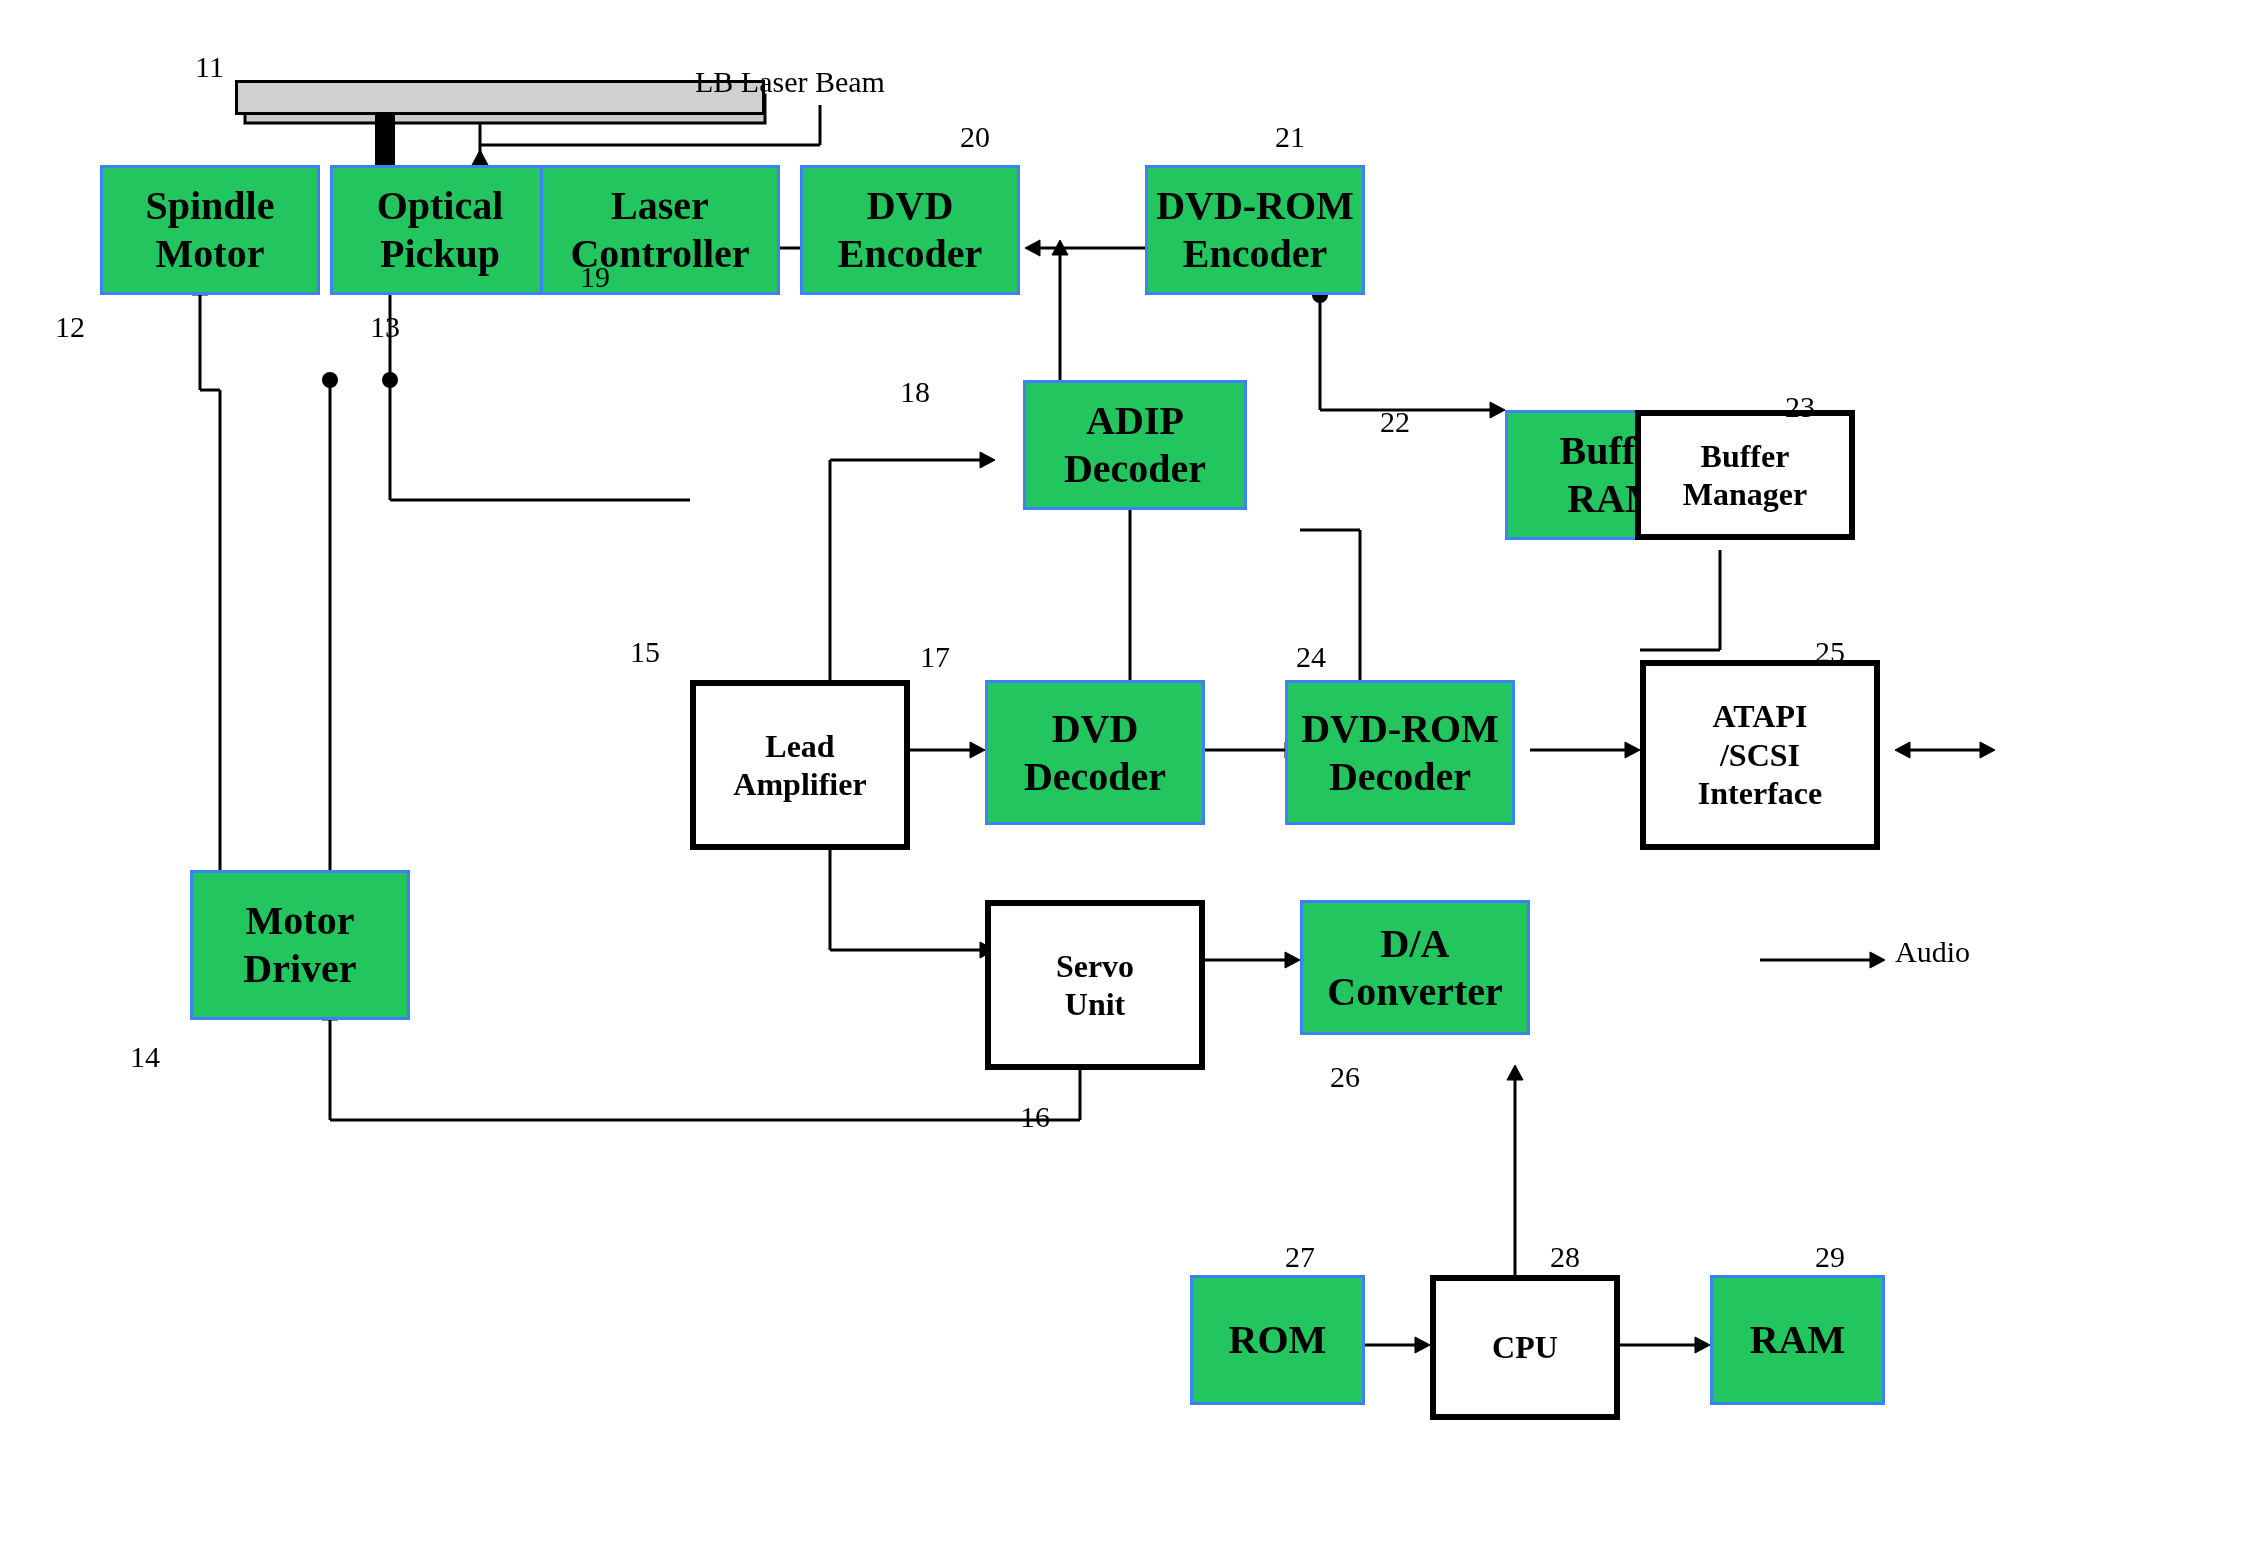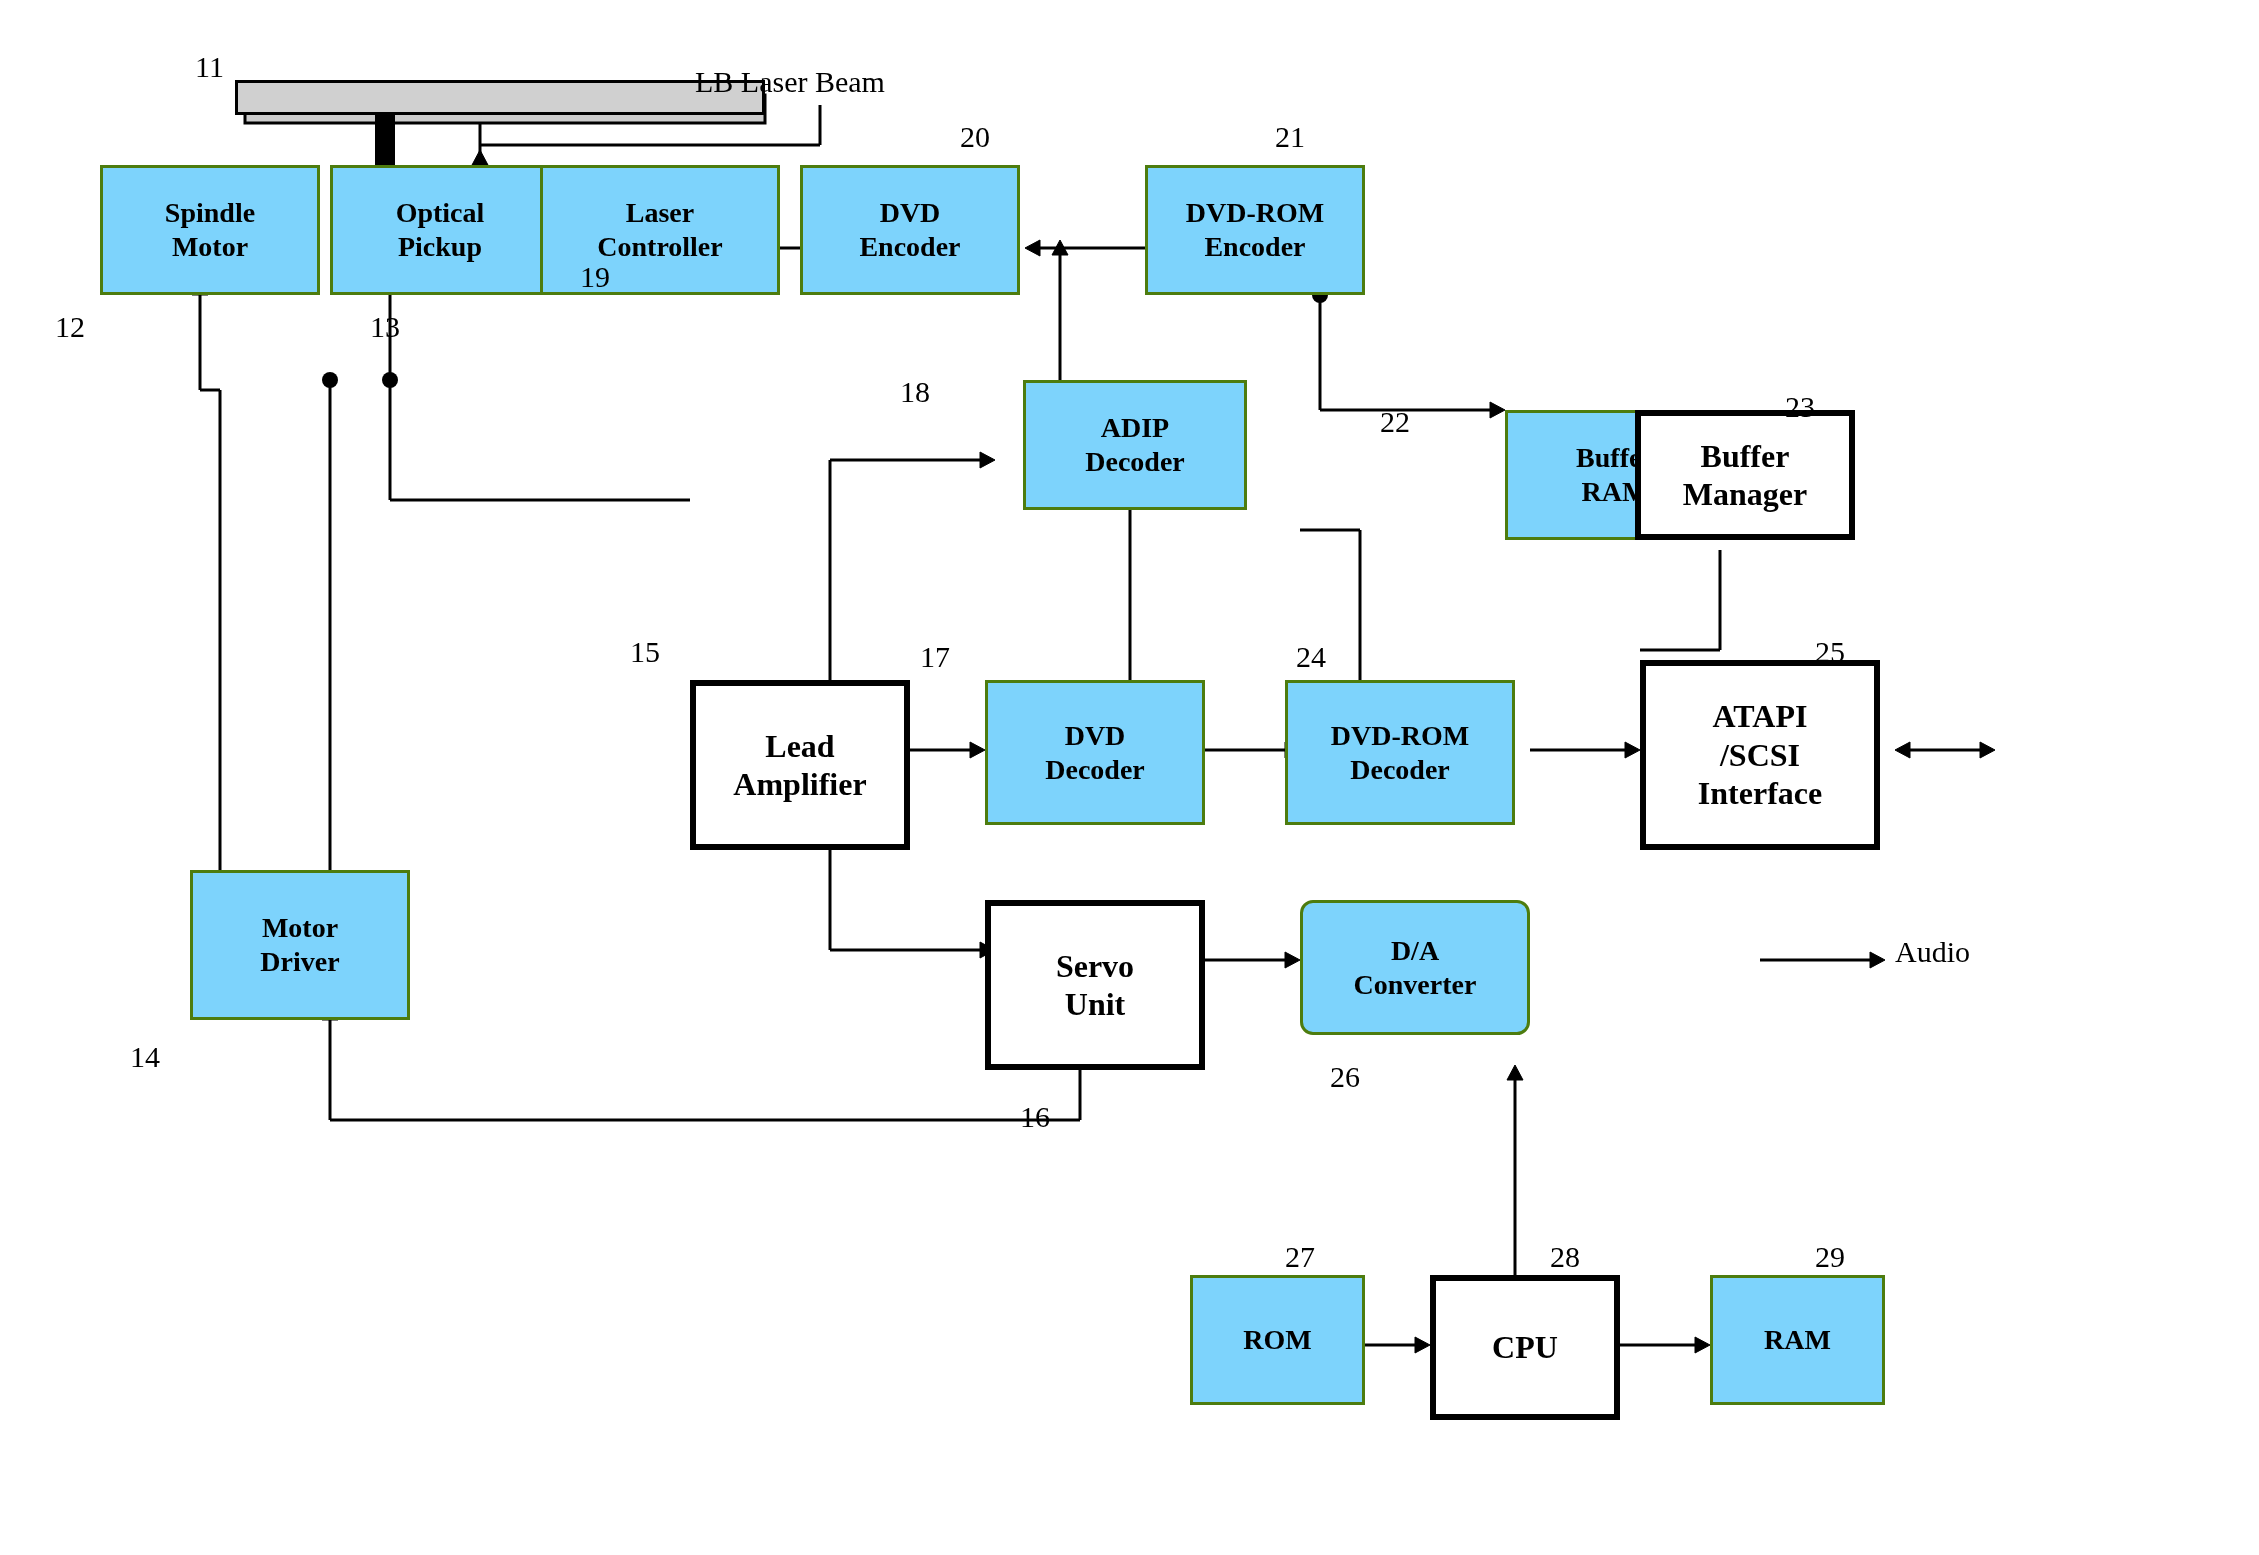--- a/index.html
+++ b/index.html
@@ -11,27 +11,27 @@
       overflow: hidden;
       position: relative;
     }
     .diagram {
       position: relative;
       width: 2259px;
       height: 1555px;
     }
     .block {
       position: absolute;
-      border: 3px solid #4d7c0f;
-      background: #7dd3fc;
+      border: 3px solid #3b82f6;
+      background: #22c55e;
       display: flex;
       align-items: center;
       justify-content: center;
       text-align: center;
-      font-size: 28px;
+      font-size: 40px;
       font-weight: bold;
       line-height: 1.2;
     }
     .block-thick {
       position: absolute;
       border: 6px solid #000;
       background: #fff;
       display: flex;
       align-items: center;
       justify-content: center;
@@ -239,21 +239,21 @@
   <div class="block-thick" style="left:1640px; top:660px; width:240px; height:190px;">
     <span>ATAPI<br>/SCSI<br>Interface</span>
   </div>
   <div class="label" style="top:635px; left:1815px;">25</div>
 
   <div class="block-thick" style="left:985px; top:900px; width:220px; height:170px;">
     <span>Servo<br>Unit</span>
   </div>
   <div class="label" style="top:1100px; left:1020px;">16</div>
 
-  <div class="block" style="left:1300px; top:900px; width:230px; height:135px;border-radius:13px;">
+  <div class="block" style="left:1300px; top:900px; width:230px; height:135px;">
     <span>D/A<br>Converter</span>
   </div>
   <div class="label" style="top:1060px; left:1330px;">26</div>
 
   <div class="label" style="top:935px; left:1895px;">Audio</div>
 
   <div class="block" style="left:190px; top:870px; width:220px; height:150px;">
     <span>Motor<br>Driver</span>
   </div>
   <div class="label" style="top:1040px; left:130px;">14</div>

